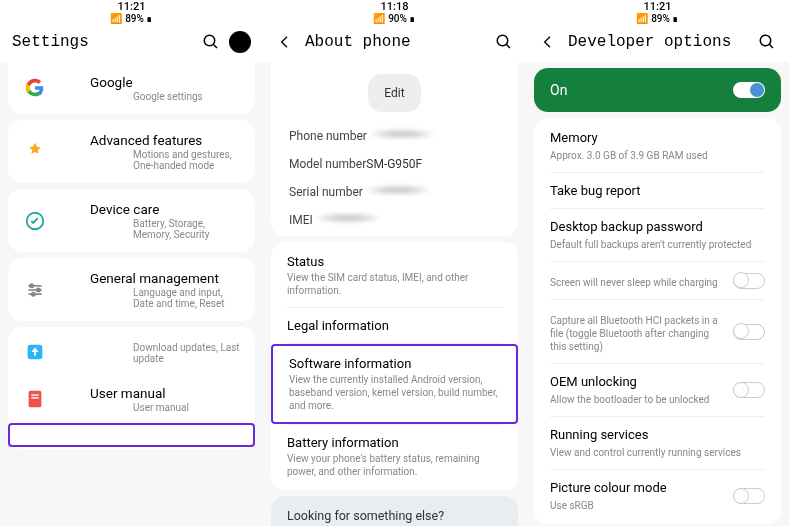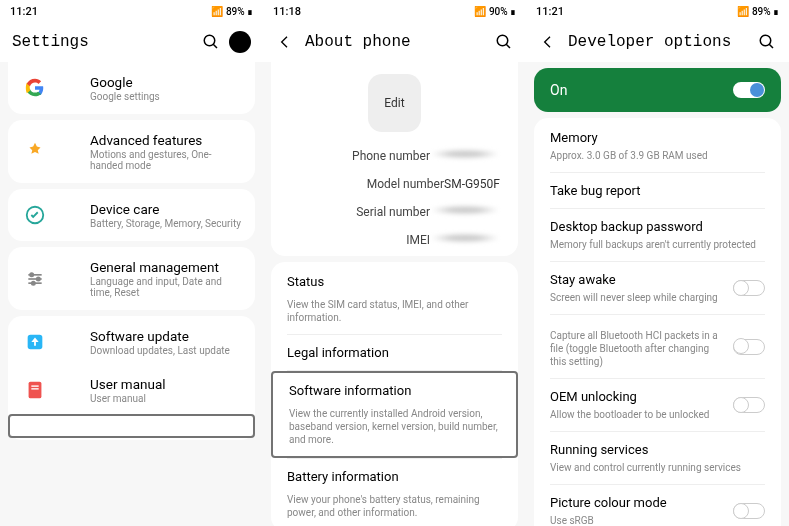--- a/index.html
+++ b/index.html
@@ -1,42 +1,42 @@
 <!DOCTYPE html>
 <html><head>
 <meta charset="utf-8">
 <style>
   * { margin: 0; padding: 0; box-sizing: border-box; font-family: -apple-system, Roboto, Arial, sans-serif; }
   body { background: #fff; width: 789px; height: 526px; display: flex; }
   .phone { width: 263px; height: 526px; background: #f7f7f7; position: relative; overflow: hidden; }
-  .statusbar { height: 22px; display: flex; justify-content: space-between; align-items: center; padding: 0 10px; font-size: 11px; font-weight: 500; background: #fff; }
+  .statusbar { height: 22px; display: flex; justify-content: space-between; align-items: center; padding: 0 10px; font-size: 11px; font-weight: 500; background: #fff; flex-direction: column; }
   .statusbar .right { display: flex; align-items: center; gap: 2px; font-size: 10px; }
   .header { height: 40px; display: flex; align-items: center; padding: 0 12px; background: #fff; }
   .header .back { width: 20px; height: 20px; margin-right: 10px; display:flex; align-items:center; justify-content:center;}
   .header .title { font-size: 16px; font-weight: 500; flex: 1; font-family: Liberation Mono, monospace; }
   .header .search { width: 20px; height: 20px; display:flex; align-items:center; justify-content:center;}
   .header .avatar { width: 22px; height: 22px; background: #000; border-radius: 50%; margin-left: 8px; }
   .content { height: 464px; overflow: hidden; }
   .card { background: #fff; border-radius: 14px; margin: 6px 8px; padding: 2px 0; }
   .card-nb { background: #fff; border-radius: 14px; margin: 0 8px 6px; padding: 2px 0; }
   .row { display: flex; align-items: center; padding: 10px 14px; gap: 28px; }
   .row .icon { width: 26px; height: 26px; margin-right: 14px; display:flex; align-items:center; justify-content:center; flex-shrink:0;}
   .row .txt { flex: 1; }
   .row .lbl { font-size: 13.5px; color: #000; }
-  .row .sub { font-size: 10px; color: #888; margin-top: 1px; }
-  .highlight { border: 2px solid #737373; border-radius: 4px; }
+  .row .sub { font-size: 10px; color: #888; margin-top: 1px; margin-left: 43px; }
+  .highlight { border: 2px solid #6d28d9; border-radius: 4px; }
   
-  .editbtn { background: #eee; border-radius: 14px; padding: 22px 16px; font-size: 12px; color: #333; border: none; text-align: center; }
-  .inforow { display: flex; justify-content: flex-end; padding: 7px 18px; font-size: 12px; color: #444; }
+  .editbtn { background: #eee; border-radius: 14px; padding: 12px 16px; font-size: 12px; color: #333; border: none; text-align: center; }
+  .inforow { display: flex; justify-content: flex-start; padding: 7px 18px; font-size: 12px; color: #444; }
   .inforow .val { color: #333; }
   .smudge { width: 70px; height: 10px; background: radial-gradient(ellipse, #ccc 30%, transparent 70%); filter: blur(2px); }
   .section { background: #fff; margin: 6px 8px; border-radius: 14px; padding: 2px 0;}
   .sitem { padding: 10px 16px; }
   .sitem .lbl { font-size: 13px; color: #000; }
-  .sitem .sub { font-size: 10px; color: #888; margin-top: 9px; line-height: 1.3;}
+  .sitem .sub { font-size: 10px; color: #888; margin-top: 2px; line-height: 1.3;}
   .footer2 { background: #e8eef0; margin: 6px 8px 0; border-radius: 14px 14px 0 0; padding: 12px 16px 4px; }
   .footer2 .q { font-size: 12.5px; color: #333; margin-bottom: 8px; }
   .footer2 .link { font-size: 11.5px; color: #1976d2; padding: 4px 0; }
   
   .bluebar { background: #15803d; margin: 6px 8px; border-radius: 14px; padding: 14px 16px; display: flex; justify-content: space-between; align-items: center; color: #fff; font-size: 14px; }
   .toggle-on { width: 32px; height: 16px; background: #fff; border-radius: 10px; position: relative; }
   .toggle-on::after { content:''; width: 14px; height: 14px; background:#4a90d9; border-radius:50%; position:absolute; right:1px; top:1px; }
   .toggle-off { width: 32px; height: 16px; background: #fff; border: 1.5px solid #ccc; border-radius: 10px; position: relative; flex-shrink:0;}
   .toggle-off::after { content:''; width: 14px; height: 14px; background:#fff; border:1.5px solid #ccc; border-radius:50%; position:absolute; left:-1px; top:-1.5px; }
   .drow { display: flex; justify-content: flex-start; align-items: center; padding: 10px 16px; }
@@ -132,21 +132,20 @@
     </div>
     <div class="card">
       <div class="row">
         <span class="icon">
             <svg width="22" height="22" viewBox="0 0 24 24" fill="#29b6f6">
               <rect x="4" y="4" width="16" height="16" rx="3"></rect>
               <path fill="#fff" d="M12 7l-4 5h3v4h2v-4h3z"></path>
             </svg>
           </span>
         <div class="txt">
-            <div class="lbl">Software update</div>
             <div class="sub">Download updates, Last update</div>
           </div>
       </div>
       <div class="row">
         <span class="icon">
             <svg width="22" height="22" viewBox="0 0 24 24" fill="#ef5350">
               <rect x="5" y="3" width="14" height="18" rx="2"></rect>
               <rect x="8" y="7" width="8" height="1.5" fill="#fff"></rect>
               <rect x="8" y="10" width="8" height="1.5" fill="#fff"></rect>
             </svg>
@@ -275,27 +274,26 @@
       <div class="sep"></div>
       <div class="drow">
         <div class="dtxt">
             <div class="lbl">Take bug report</div>
           </div>
       </div>
       <div class="sep"></div>
       <div class="drow">
         <div class="dtxt">
             <div class="lbl">Desktop backup password</div>
-            <div class="sub">Memory full backups aren't currently protected</div>
-          </div>
-      </div>
-      <div class="sep"></div>
-      <div class="drow">
-        <div class="dtxt">
-            <div class="lbl">Stay awake</div>
+            <div class="sub">Default full backups aren't currently protected</div>
+          </div>
+      </div>
+      <div class="sep"></div>
+      <div class="drow">
+        <div class="dtxt">
             <div class="sub">Screen will never sleep while charging</div>
           </div>
         <span class="toggle-off"></span>
       </div>
       <div class="sep"></div>
       <div class="drow">
         <div class="dtxt">
             <div class="sub">Capture all Bluetooth HCI packets in a file (toggle Bluetooth after changing this setting)</div>
           </div>
         <span class="toggle-off"></span>

